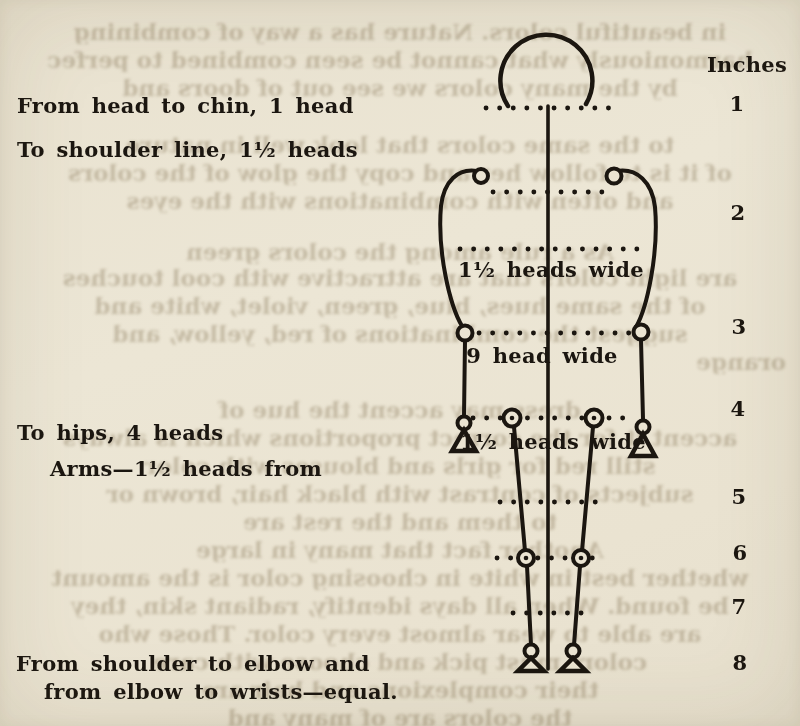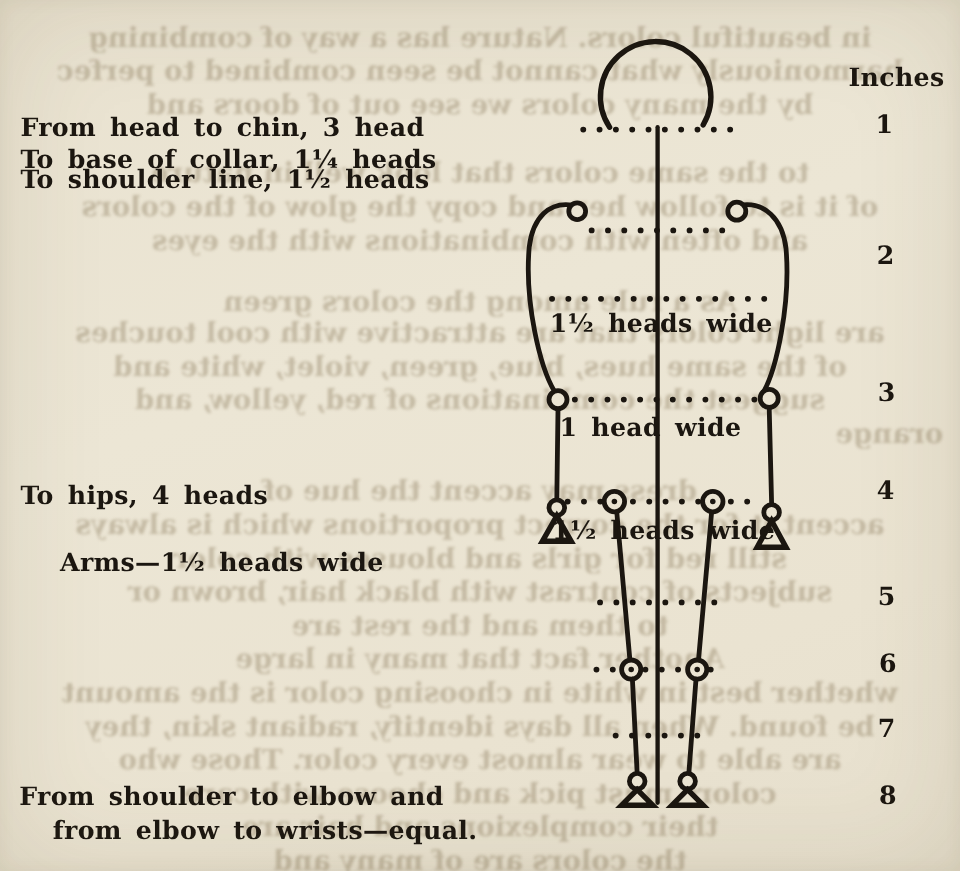--- a/index.html
+++ b/index.html
@@ -115,30 +115,29 @@
 
     <path d="M 527,566 L 531,645"></path>
     <path d="M 580,566 L 574,645"></path>
 
     <circle cx="531" cy="651" r="6.5" fill="#ebe4d2"></circle>
     <circle cx="573" cy="651" r="6.5" fill="#ebe4d2"></circle>
     <path d="M 531,658 L 544,671 L 518,671 Z" stroke-width="4.5" fill="#ebe4d2"></path>
     <path d="M 573,658 L 586,671 L 560,671 Z" stroke-width="4.5" fill="#ebe4d2"></path>
   </svg>
 
-  <div class="lbl" style="top:93px;left:17px">From head to chin, 3 head</div>
-  <div class="lbl" style="top:120px;left:17px">To base of collar, 1¼ heads</div>
+  <div class="lbl" style="top:93px;left:17px">From head to chin, 1 head</div>
   <div class="lbl" style="top:137px;left:17px">To shoulder line, 1½ heads</div>
-  <div class="lbl" style="top:400px;left:17px">To hips, 4 heads</div>
-  <div class="lbl" style="top:456px;left:50px">Arms—1½ heads wide</div>
+  <div class="lbl" style="top:420px;left:17px">To hips, 4 heads</div>
+  <div class="lbl" style="top:456px;left:50px">Arms—1½ heads from</div>
   <div class="lbl" style="top:651px;left:16px">From shoulder to elbow and</div>
   <div class="lbl" style="top:679px;left:44px">from elbow to wrists—equal.</div>
 
   <div class="lbl ann" style="top:257px;left:551px">1½ heads wide</div>
-  <div class="lbl ann" style="top:343px;left:542px">1 head wide</div>
+  <div class="lbl ann" style="top:343px;left:542px">9 head wide</div>
   <div class="lbl ann" style="top:429px;left:553px">1½ heads wide</div>
 
   <div class="lbl" style="top:52px;left:707px">Inches</div>
   <div class="lbl inch" style="top:91px;left:737px">1</div>
   <div class="lbl inch" style="top:200px;left:738px">2</div>
   <div class="lbl inch" style="top:314px;left:739px">3</div>
   <div class="lbl inch" style="top:396px;left:738px">4</div>
   <div class="lbl inch" style="top:484px;left:739px">5</div>
   <div class="lbl inch" style="top:540px;left:740px">6</div>
   <div class="lbl inch" style="top:594px;left:739px">7</div>

